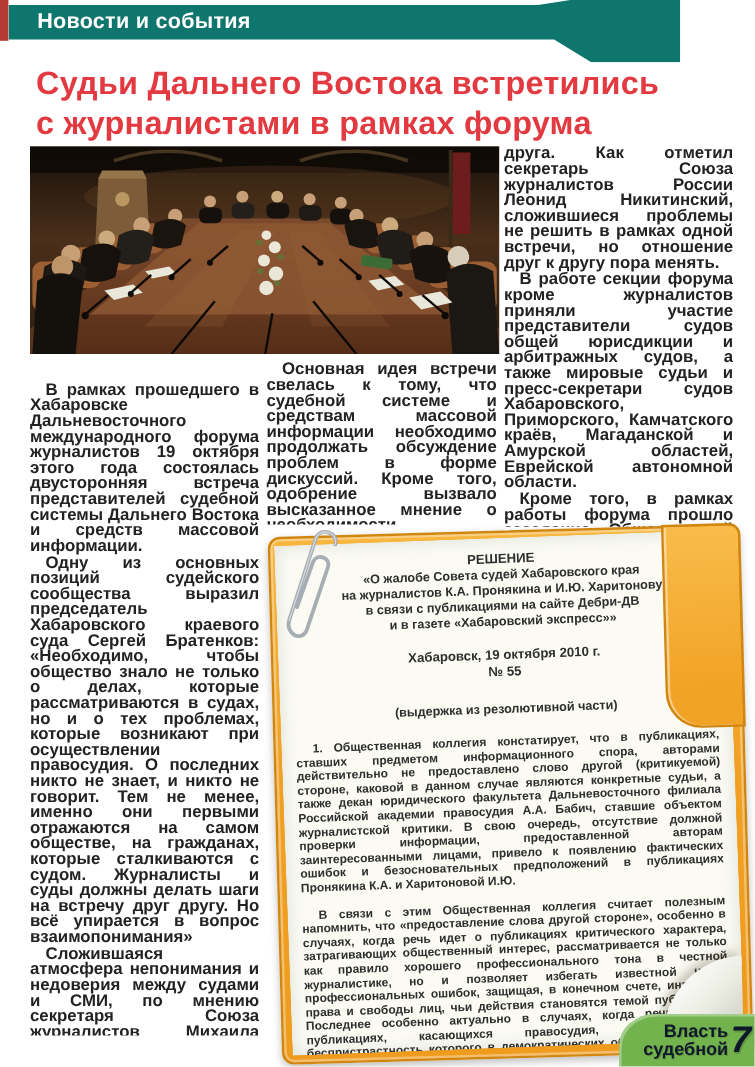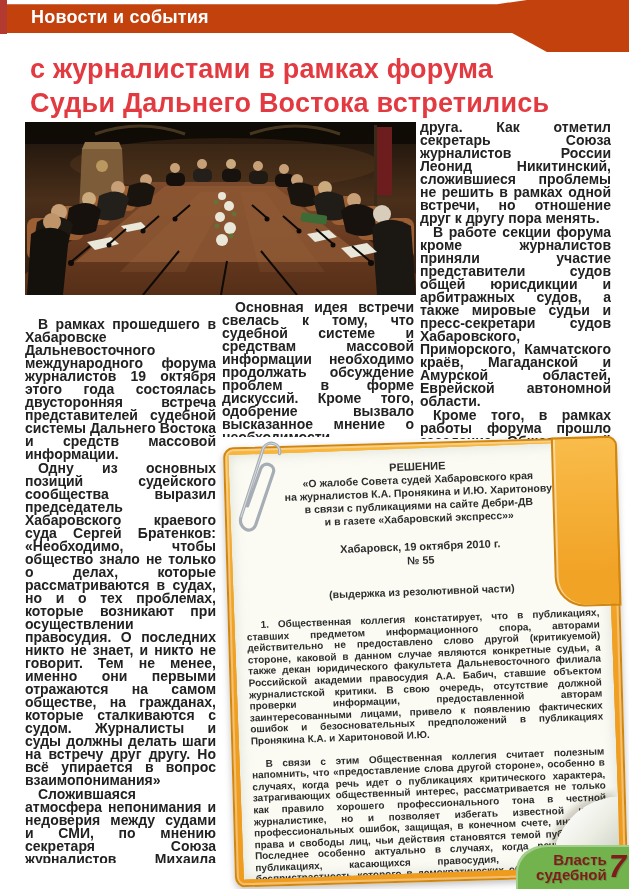--- a/index.html
+++ b/index.html
@@ -5,21 +5,21 @@
   html,body{margin:0;padding:0;background:#ffffff;}
   .page{
     position:relative; width:629px; height:889px; overflow:hidden;
     background:#ffffff;
     font-family:"Liberation Sans","DejaVu Sans",sans-serif;
   }
   
   .spine{position:absolute;left:0;top:0;width:7px;height:34px;background:#b23a31;}
   
   .topbar{
-    position:absolute;left:7px;top:0;width:622px;height:52px;background:#c2410c;
+    position:absolute;left:7px;top:0;width:560px;height:52px;background:#0f766e;
     clip-path:polygon(0 8%,78.8% 8%,83.6% 0,100% 0,100% 100%,86.8% 100%,81.2% 63.5%,0 63.5%);
   }
   .topbar .section-label{
     position:absolute;left:24px;top:7px;color:#ffffff;font-size:18px;font-weight:bold;letter-spacing:.2px;
   }
   .headline{
     position:absolute;left:30px;top:52px;margin:0;color:#e23a40;
     font-size:27px;line-height:34px;font-weight:bold;letter-spacing:.2px;
   }
   .headline span{display:block;}
@@ -74,43 +74,43 @@
     border-top-left-radius:100%;
     box-shadow:-4px -4px 7px rgba(60,50,20,.25);
   }
   .paperclip{position:absolute;left:16px;top:-12px;width:42px;height:112px;transform:rotate(14deg);}
   
   .corner-tab{
     position:absolute;left:516px;top:845px;width:113px;height:44px;
     background:#72b34d;border-top-left-radius:30px 26px;
     box-shadow:inset 2px 2px 0 rgba(255,255,255,.35);
     display:flex;align-items:center;justify-content:flex-end;
-    color:#7f1d1d;z-index:30;
+    color:#0f172a;z-index:30;
   }
   .corner-tab .tab-text{text-align:right;font-size:15px;line-height:15px;font-weight:bold;}
   .corner-tab .tab-text span{display:block;text-shadow:1px 1px 0 rgba(0,0,0,.15);}
   .corner-tab .tab-number{
     font-size:31px;font-weight:bold;font-style:italic;margin:0 3px 0 2px;
     text-shadow:1px 1px 0 rgba(0,0,0,.15);
   }
 </style>
 </head>
 <body>
 
 <div class="page">
 
   <div class="spine"></div>
 
   <header class="topbar">
     <span class="section-label">Новости и события</span>
   </header>
 
   <h1 class="headline">
+    <span>Судьи Дальнего Востока встретились</span>
     <span>с журналистами в рамках форума</span>
-    <span>Судьи Дальнего Востока встретились</span>
   </h1>
 
   <div class="photo">
     <svg width="391" height="173" viewBox="0 0 391 173">
       <defs>
         <linearGradient id="bgG" x1="0" y1="0" x2="0" y2="1">
           <stop offset="0" stop-color="#17100a"></stop>
             <stop offset=".45" stop-color="#4a2f1a"></stop>
             <stop offset="1" stop-color="#2e1c0f"></stop>
         </linearGradient>

